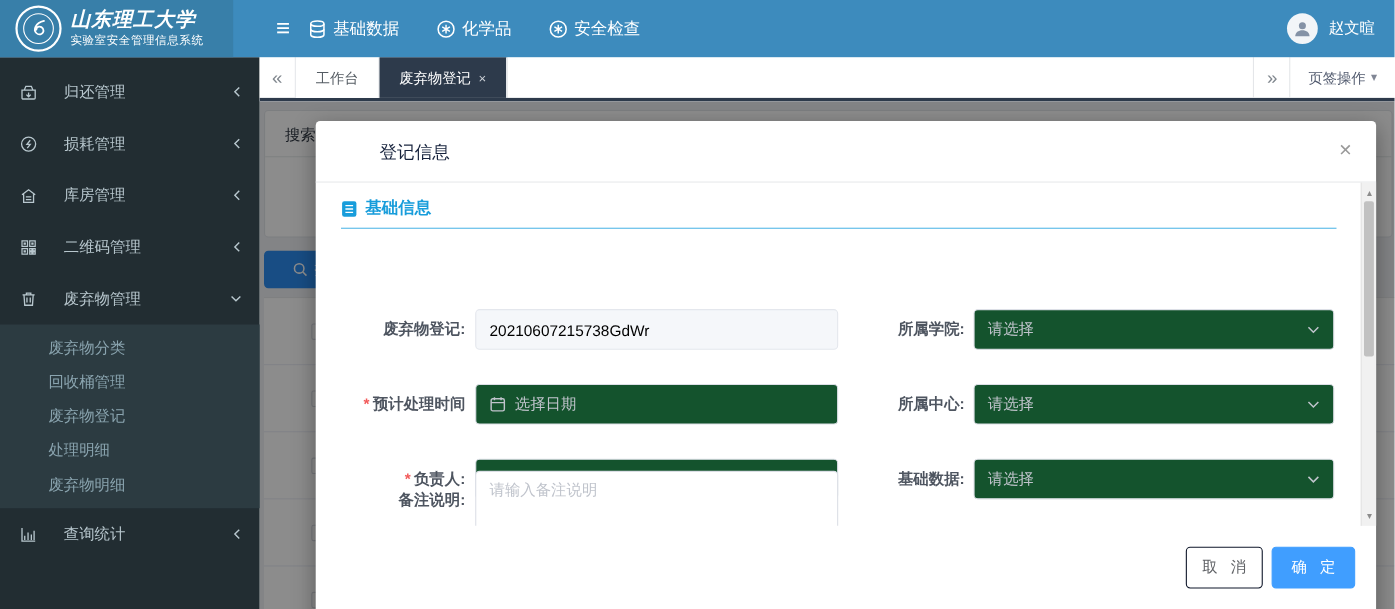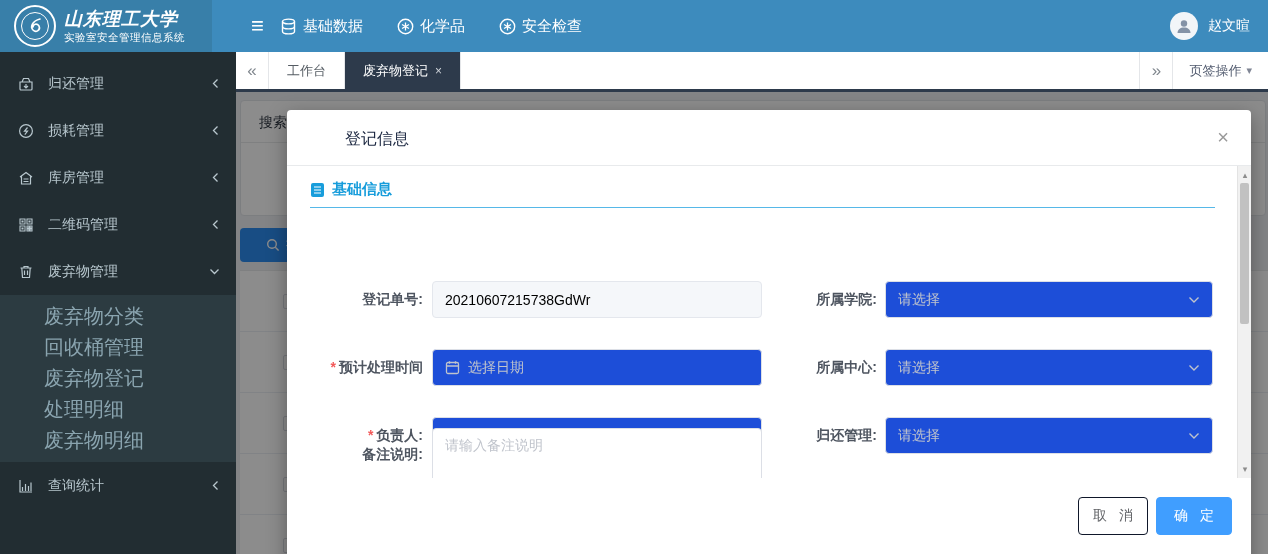--- a/index.html
+++ b/index.html
@@ -18,23 +18,23 @@
   .hamburger { position:absolute; left:243px; top:0; height:52px; display:flex; align-items:center; color:#fff; font-size:22px; cursor:pointer; padding:0 8px; }
   .topmenu { position:absolute; left:280px; top:0; height:52px; display:flex; align-items:center; gap:34px; }
   .topmenu .item { display:flex; align-items:center; gap:6px; color:#fff; font-size:15px; cursor:pointer; }
   .user-area { position:absolute; right:18px; top:0; height:52px; display:flex; align-items:center; gap:10px; }
   .avatar { width:28px; height:28px; background:#f2f5f8; border-radius:50%; display:flex; align-items:center; justify-content:center; }
   .user-name { color:#fff; font-size:14px; }
 
   
   .sidebar { position:absolute; left:0; top:52px; width:236px; bottom:0; background:#222d32; z-index:20; padding-top:8px; }
   .side-item { height:47px; display:flex; align-items:center; padding:0 16px 0 18px; color:#b8c7ce; font-size:14px; cursor:pointer; }
-  .side-item .lbl { margin-left:14px; flex:1; }
+  .side-item .lbl { margin-left:24px; flex:1; }
   .submenu { background:#2c3b41; padding:6px 0; }
-  .sub-item { height:31px; line-height:31px; padding-left:44px; color:#8aa4af; font-size:20px; cursor:pointer; }
+  .sub-item { height:31px; line-height:31px; padding-left:44px; color:#8aa4af; font-size:14px; cursor:pointer; }
 
   
   .tabbar { position:absolute; left:236px; top:52px; width:1032px; height:40px; background:#fff; border-bottom:3px solid #2d3a4b; z-index:20; display:flex; align-items:stretch; }
   .tab-nav { width:33px; display:flex; align-items:center; justify-content:center; color:#80878e; font-size:17px; border-right:1px solid #e4e6e9; cursor:pointer; }
   .tab { display:flex; align-items:center; padding:0 18px; font-size:13px; color:#555c63; border-right:1px solid #e4e6e9; cursor:pointer; background:#fff; }
   .tab.active { background:#2d3a4b; color:#fff; }
   .tab .close { margin-left:7px; font-size:12px; color:#cfd4da; cursor:pointer; }
   .tab-spacer { flex:1; }
   .tab-nav.right { border-right:none; border-left:1px solid #e4e6e9; }
   .tab-ops { display:flex; align-items:center; gap:5px; padding:0 16px; font-size:13px; color:#515a6e; border-left:1px solid #e4e6e9; cursor:pointer; }
@@ -56,21 +56,21 @@
   .modal { position:absolute; left:287px; top:110px; width:964px; height:480px; background:#fff; border-radius:4px 4px 0 0; box-shadow:0 6px 20px rgba(0,0,0,.35); z-index:40; }
   .m-head { position:relative; height:56px; border-bottom:1px solid #e8eaec; }
   .m-title { position:absolute; left:23px; top:19px; font-size:16px; color:#17233d;margin-left:35px; }
   .m-close { position:absolute; right:22px; top:17px; font-size:20px; color:#999; cursor:pointer; line-height:1; }
   .m-body { position:absolute; left:0; top:56px; width:964px; height:312px; overflow:hidden; }
   .sec-title { position:absolute; left:23px; top:14px; display:flex; align-items:center; gap:7px; font-size:15px; font-weight:bold; color:#189ddb; }
   .sec-line { position:absolute; left:23px; top:41px; width:905px; height:0; border-top:1px solid #56b8e8; }
 
   .f-label { position:absolute; width:113px; text-align:right; font-size:14px; font-weight:bold; color:#4e5560; line-height:37px; }
   .f-label .req { color:#f25a5a; margin-right:3px; font-weight:bold; }
-  .f-ctl { position:absolute; height:37px; border:1px solid #dcdfe6; border-radius:4px; background:#1d4ed8; display:flex; align-items:center; padding:0 12px; font-size:14px; color:#c0c4cc; }
+  .f-ctl { position:absolute; height:37px; border:1px solid #dcdfe6; border-radius:4px; background:#14532d; display:flex; align-items:center; padding:0 12px; font-size:14px; color:#c0c4cc; }
   .f-ctl.disabled { background:#f5f7fa; border-color:#e4e7ed; color:#000000; }
   .f-ctl .chev { margin-left:auto; }
   .col-l { left:145px; width:330px; }
   .col-r { left:598px; width:328px; }
   .f-area { position:absolute; left:145px; top:262px; width:330px; height:70px; border:1px solid #dcdfe6; border-radius:4px; padding:8px 12px; font-size:14px; font-family:"Liberation Sans",sans-serif; color:#606266; resize:none; }
   .f-area::placeholder { color:#c0c4cc; }
 
   
   .m-scroll { position:absolute; right:0; top:56px; width:14px; height:312px; background:#f1f1f1; border-left:1px solid #e3e3e3; z-index:5; }
   .m-scroll .arr { position:absolute; left:0; width:14px; height:14px; text-align:center; font-size:9px; color:#8c8c8c; line-height:14px; cursor:pointer; }
@@ -303,21 +303,21 @@
             <svg width="15" height="16" viewBox="0 0 15 16">
               <rect x="1" y="1" width="13" height="14" rx="2" fill="#189ddb"></rect>
               <path d="M4 5 h7 M4 8 h7 M4 11 h7" stroke="#fff" stroke-width="1.2"></path>
             </svg>
           </span>
         <span>基础信息</span>
       </div>
       <div class="sec-line"></div>
 
       <div class="f-label" style="left:23px; top:115px;">
-        <span>登记单号:</span>
+        <span>废弃物登记:</span>
       </div>
       <div class="f-ctl disabled col-l" style="top:115px;">
         <span>20210607215738GdWr</span>
       </div>
       <div class="f-label" style="left:477px; top:115px;">
         <span>所属学院:</span>
       </div>
       <div class="f-ctl col-r" style="top:115px;">
         <span>请选择</span>
         <span class="chev">
@@ -356,21 +356,21 @@
       </div>
       <div class="f-ctl col-l" style="top:251px;">
         <span>请选择</span>
         <span class="chev">
             <svg width="12" height="8" viewBox="0 0 12 8">
               <path d="M1.5 1.5 L6 6 L10.5 1.5" fill="none" stroke="#c0c4cc" stroke-width="1.4"></path>
             </svg>
           </span>
       </div>
       <div class="f-label" style="left:477px; top:251px;">
-        <span>归还管理:</span>
+        <span>基础数据:</span>
       </div>
       <div class="f-ctl col-r" style="top:251px;">
         <span>请选择</span>
         <span class="chev">
             <svg width="12" height="8" viewBox="0 0 12 8">
               <path d="M1.5 1.5 L6 6 L10.5 1.5" fill="none" stroke="#c0c4cc" stroke-width="1.4"></path>
             </svg>
           </span>
       </div>
 

